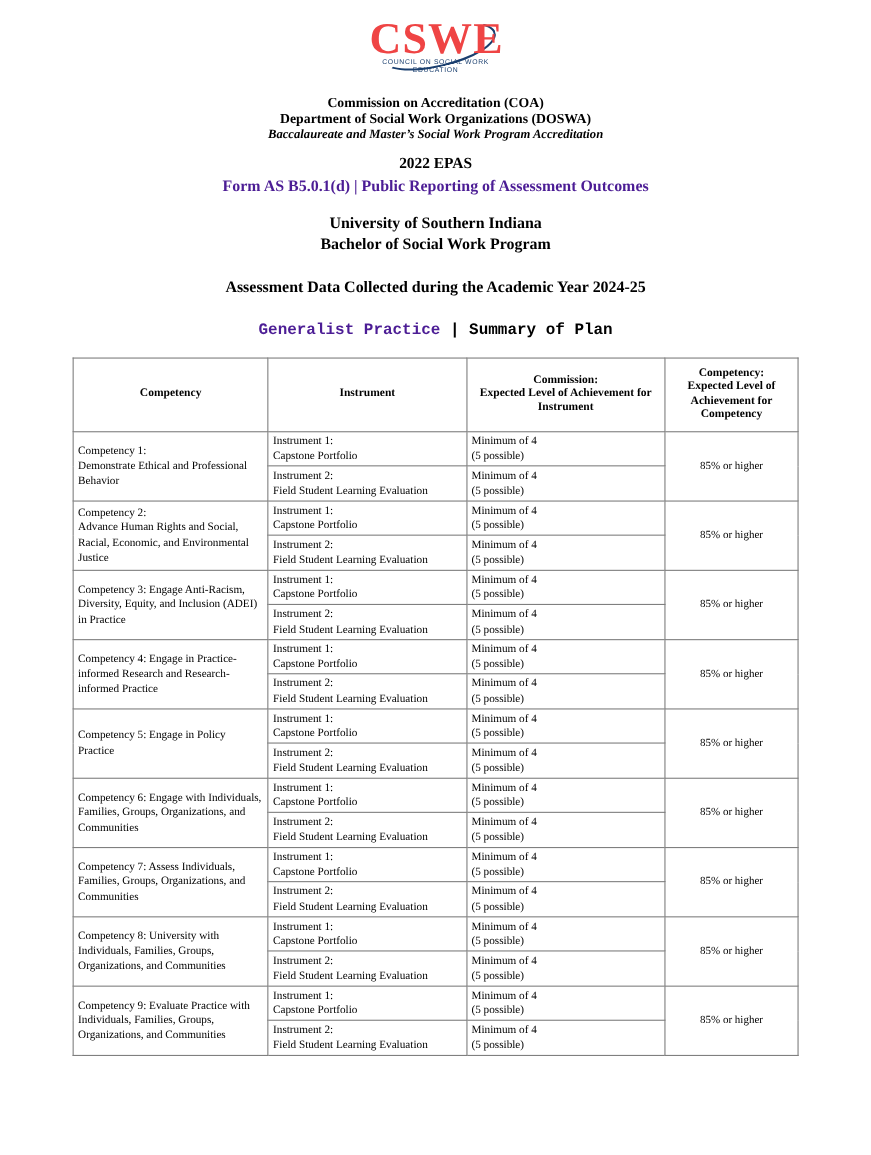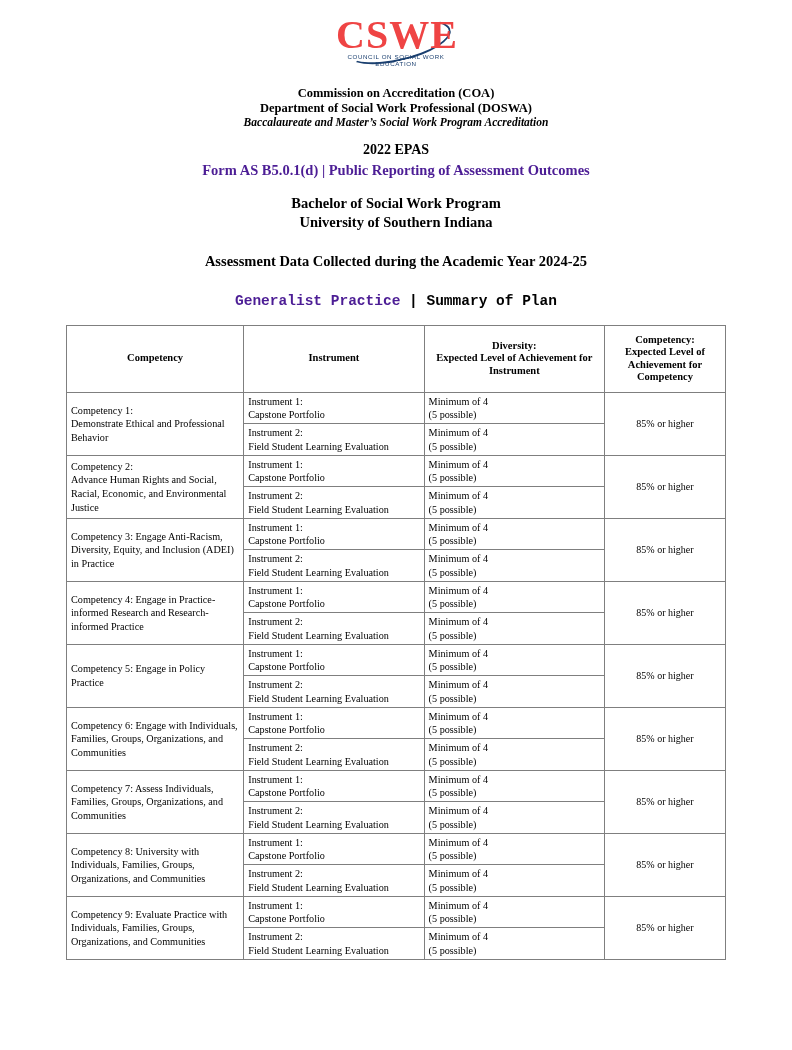--- a/index.html
+++ b/index.html
@@ -180,48 +180,48 @@
   <div class="logo-wrap">
     <div class="logo">
       <div class="logo-swoosh"></div>
       <div class="logo-letters">CSWE</div>
       <div class="logo-sub">Council on Social Work Education</div>
     </div>
   </div>
 
   <div class="hdr">
     <div class="coa">Commission on Accreditation (COA)</div>
-    <div class="doswa">Department of Social Work Professional (DOSWA)</div>
+    <div class="doswa">Department of Social Work Organizations (DOSWA)</div>
     <div class="ital">Baccalaureate and Master’s Social Work Program Accreditation</div>
 
     <div class="epas">2022 EPAS</div>
 
     <div class="formline">
       <span class="blue">Form AS B5.0.1(d)</span><span class="blue"> | </span><span class="blue">Public Reporting of Assessment Outcomes</span>
     </div>
 
     <div class="prog">
+      <div>University of Southern Indiana</div>
       <div>Bachelor of Social Work Program</div>
-      <div>University of Southern Indiana</div>
     </div>
 
     <div class="assessline">Assessment Data Collected during the Academic Year 2024-25</div>
 
     <div class="summary">
       <span class="blue">Generalist Practice</span><span> | </span><span>Summary of Plan</span>
     </div>
   </div>
 
   <table class="matrix">
     <thead>
       <tr>
         <th class="col-comp">Competency</th>
         <th class="col-inst">Instrument</th>
         <th class="col-inst-exp">
-          <div>Diversity:</div>
+          <div>Commission:</div>
           <div>Expected Level of Achievement for</div>
           <div>Instrument</div>
         </th>
         <th class="col-comp-exp">
           <div>Competency:</div>
           <div>Expected Level of</div>
           <div>Achievement for</div>
           <div>Competency</div>
         </th>
       </tr>

